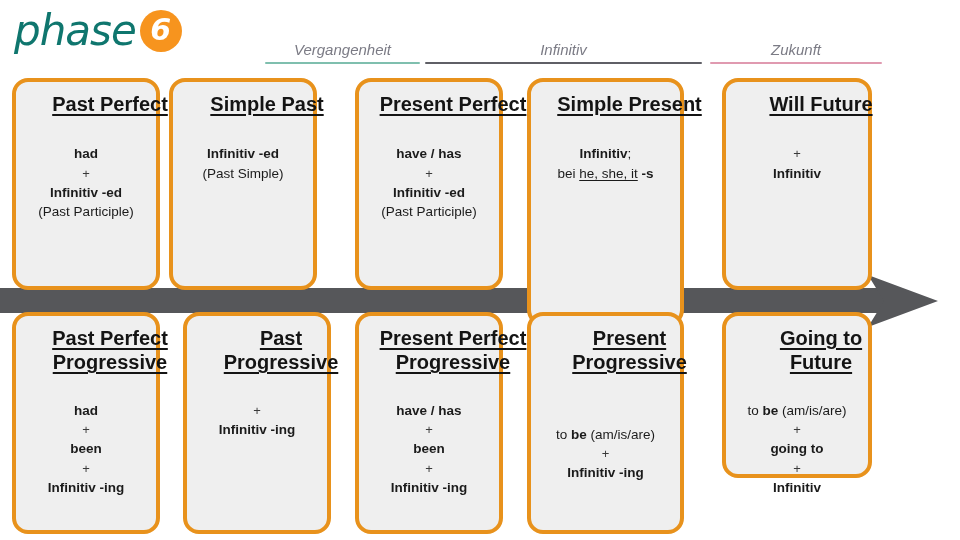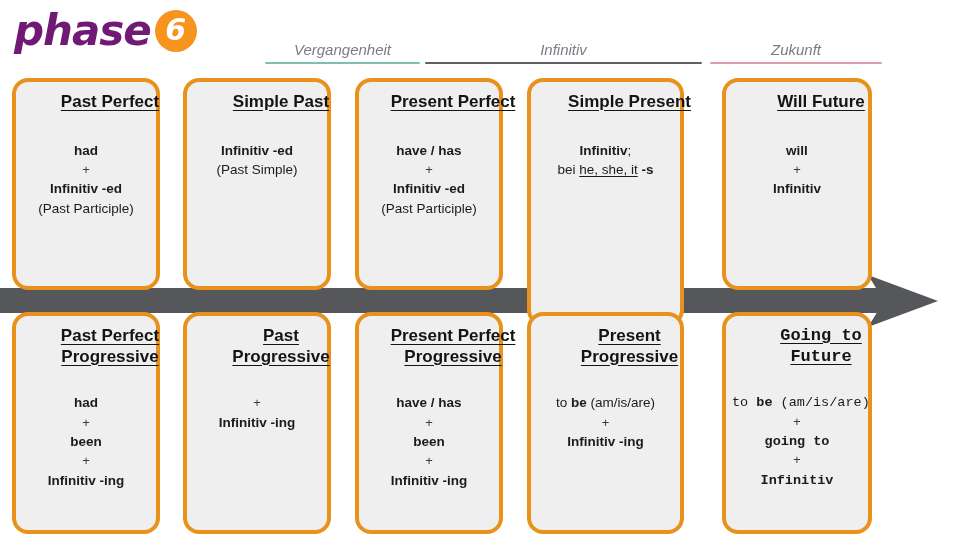--- a/index.html
+++ b/index.html
@@ -9,23 +9,23 @@
     font-family:"Liberation Sans",sans-serif;
     overflow:hidden;
     position:relative;
   }
   #stage{position:absolute;left:0;top:0;width:960px;height:540px;}
 
   
   .logo{position:absolute;left:14px;top:10px;display:flex;align-items:center;}
   .logo-word{
     font-family:"DejaVu Sans","Liberation Sans",sans-serif;
-    font-weight:bold;font-style:italic;
+    font-weight:normal;font-style:italic;
     font-size:42px;letter-spacing:-1px;
-    color:#701a75;line-height:1;
+    color:#0f766e;line-height:1;
   }
   .logo-badge{
     width:42px;height:42px;border-radius:50%;
     background:#F7941E;margin-left:4px;
     display:flex;align-items:center;justify-content:center;
     color:#ffffff;font-weight:bold;font-style:italic;
     font-size:30px;font-family:"DejaVu Sans","Liberation Sans",sans-serif;
     line-height:1;padding-bottom:2px;box-sizing:border-box;
   }
 
@@ -53,21 +53,21 @@
     position:absolute;
     background:#EFEFEF;
     border:4px solid #E8921C;
     border-radius:16px;
     box-sizing:border-box;
     padding:10px 6px 8px 6px;
     display:flex;flex-direction:column;align-items:center;
     z-index:5;
   }
   .card-title{
-    font-weight:bold;font-size:17px;color:#141414;
+    font-weight:bold;font-size:20px;color:#141414;
     text-align:center;line-height:1.22;
     white-space:nowrap;
     padding-left:48px;
   }
   .card-title span{ text-decoration:underline; text-underline-offset:3px;}
   .card-body{
     margin-top:auto;margin-bottom:auto;
     width:100%;
     text-align:center;
     font-size:13.5px;color:#1b1b1b;
@@ -110,21 +110,21 @@
         <div class="card-title">
           <div><span>Past Perfect</span></div>
         </div>
         <div class="card-body">
           <div class="ln"><span class="b">had</span></div>
           <div class="ln"><span class="plus">+</span></div>
           <div class="ln"><span class="b">Infinitiv -ed</span></div>
           <div class="ln"><span class="n">(Past Participle)</span></div>
         </div>
       </div>
-      <div class="card top-row" style="left: 183px; top: 78px; width: 148px; height: 212px;">
+      <div class="card top-row" style="left: 169px; top: 78px; width: 148px; height: 212px;">
         <div class="card-title">
           <div><span>Simple Past</span></div>
         </div>
         <div class="card-body">
           <div class="ln"><span class="b">Infinitiv -ed</span></div>
           <div class="ln"><span class="n">(Past Simple)</span></div>
         </div>
       </div>
       <div class="card top-row" style="left: 355px; top: 78px; width: 148px; height: 212px;">
         <div class="card-title">
@@ -144,21 +144,20 @@
         <div class="card-body">
           <div class="ln"><span class="b">Infinitiv</span><span class="n">;</span></div>
           <div class="ln"><span class="n">bei </span><span class="u">he, she, it</span><span class="n"> </span><span class="b">-s</span></div>
         </div>
       </div>
       <div class="card top-row" style="left: 722px; top: 78px; width: 150px; height: 212px;">
         <div class="card-title">
           <div><span>Will Future</span></div>
         </div>
         <div class="card-body">
-          <div class="ln"><span class="b">will</span></div>
           <div class="ln"><span class="plus">+</span></div>
           <div class="ln"><span class="b">Infinitiv</span></div>
         </div>
       </div>
       <div class="card bot-row" style="left: 12px; top: 312px; width: 148px; height: 222px;">
         <div class="card-title">
           <div><span>Past Perfect</span></div>
           <div><span>Progressive</span></div>
         </div>
         <div class="card-body">
@@ -185,32 +184,32 @@
           <div><span>Progressive</span></div>
         </div>
         <div class="card-body">
           <div class="ln"><span class="b">have / has</span></div>
           <div class="ln"><span class="plus">+</span></div>
           <div class="ln"><span class="b">been</span></div>
           <div class="ln"><span class="plus">+</span></div>
           <div class="ln"><span class="b">Infinitiv -ing</span></div>
         </div>
       </div>
-      <div class="card bot-row" style="left: 527px; top: 312px; width: 157px; height: 222px;">
+      <div class="card bot-row" style="left: 527px; top: 312px; width: 157px; height: 222px; gap: 24px;">
         <div class="card-title">
           <div><span>Present</span></div>
           <div><span>Progressive</span></div>
         </div>
         <div class="card-body">
           <div class="ln"><span class="n">to </span><span class="b">be</span><span class="n"> (am/is/are)</span></div>
           <div class="ln"><span class="plus">+</span></div>
           <div class="ln"><span class="b">Infinitiv -ing</span></div>
         </div>
       </div>
-      <div class="card bot-row" style="left: 722px; top: 312px; width: 150px; height: 222px; font-family: Liberation Mono, monospace;">
+      <div class="card bot-row" style="left: 722px; top: 312px; width: 150px; height: 166px;">
         <div class="card-title">
           <div><span>Going to</span></div>
           <div><span>Future</span></div>
         </div>
         <div class="card-body">
           <div class="ln"><span class="n">to </span><span class="b">be</span><span class="n"> (am/is/are)</span></div>
           <div class="ln"><span class="plus">+</span></div>
           <div class="ln"><span class="b">going to</span></div>
           <div class="ln"><span class="plus">+</span></div>
           <div class="ln"><span class="b">Infinitiv</span></div>

